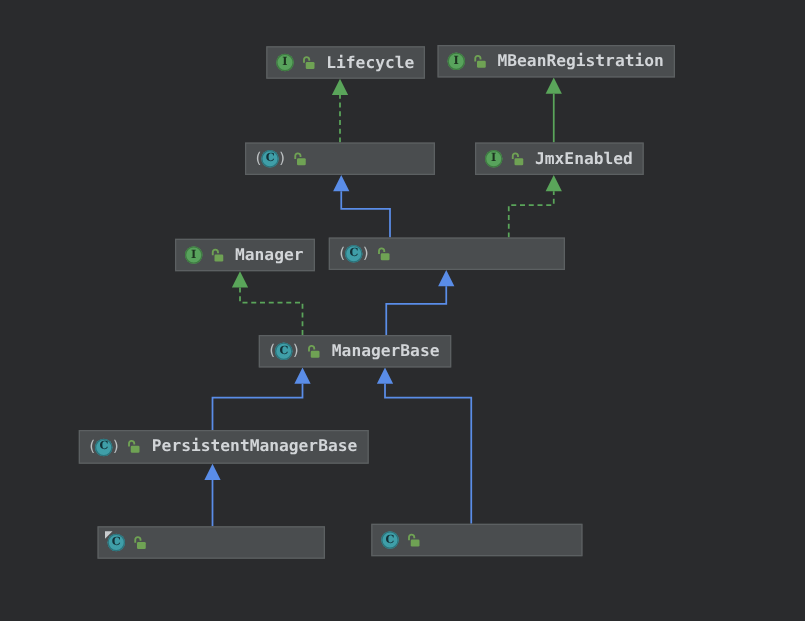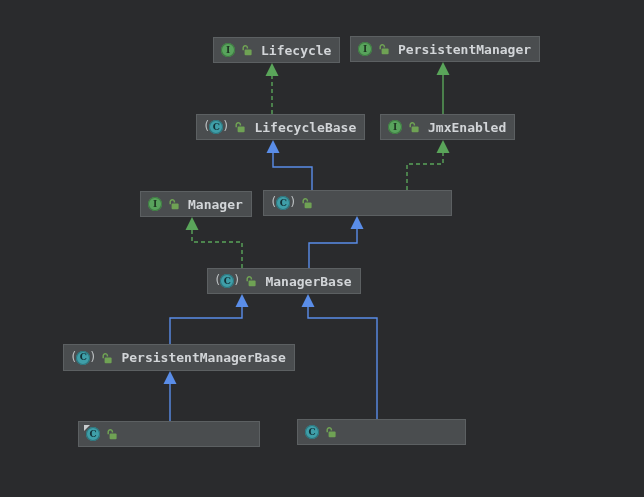--- a/index.html
+++ b/index.html
@@ -90,33 +90,32 @@
         <span class="label">Lifecycle</span>
       </div>
       <div class="node kind-interface" style="left: 350px; top: 36px; min-width: 184px; height: 26px;">
         <span class="type-icon">
           <span class="circle int">I</span>
         </span>
         <span class="lock"><svg width="12" height="12" viewBox="0 0 12 12">
             <path d="M2.2,6.2 V3.9 A2.1,2.1 0 0 1 6.4,3.7 V4.6" fill="none" stroke="#6fa254" stroke-width="1.5"></path>
             <rect x="3.6" y="5.6" width="7" height="5.6" rx="1" fill="#6fa254"></rect>
           </svg></span>
-        <span class="label">PersistentManager</span>
+        <span class="label">MBeanRegistration</span>
       </div>
       <div class="node kind-abstract-class" style="left: 196px; top: 114px; min-width: 152px; height: 26px;">
         <span class="type-icon">
           <span class="paren">(</span>
           <span class="circle cls">C</span>
           <span class="paren">)</span>
         </span>
         <span class="lock"><svg width="12" height="12" viewBox="0 0 12 12">
             <path d="M2.2,6.2 V3.9 A2.1,2.1 0 0 1 6.4,3.7 V4.6" fill="none" stroke="#6fa254" stroke-width="1.5"></path>
             <rect x="3.6" y="5.6" width="7" height="5.6" rx="1" fill="#6fa254"></rect>
           </svg></span>
-        <span class="label">LifecycleBase</span>
       </div>
       <div class="node kind-interface" style="left: 380px; top: 114px; min-width: 127px; height: 26px;">
         <span class="type-icon">
           <span class="circle int">I</span>
         </span>
         <span class="lock"><svg width="12" height="12" viewBox="0 0 12 12">
             <path d="M2.2,6.2 V3.9 A2.1,2.1 0 0 1 6.4,3.7 V4.6" fill="none" stroke="#6fa254" stroke-width="1.5"></path>
             <rect x="3.6" y="5.6" width="7" height="5.6" rx="1" fill="#6fa254"></rect>
           </svg></span>
         <span class="label">JmxEnabled</span>

